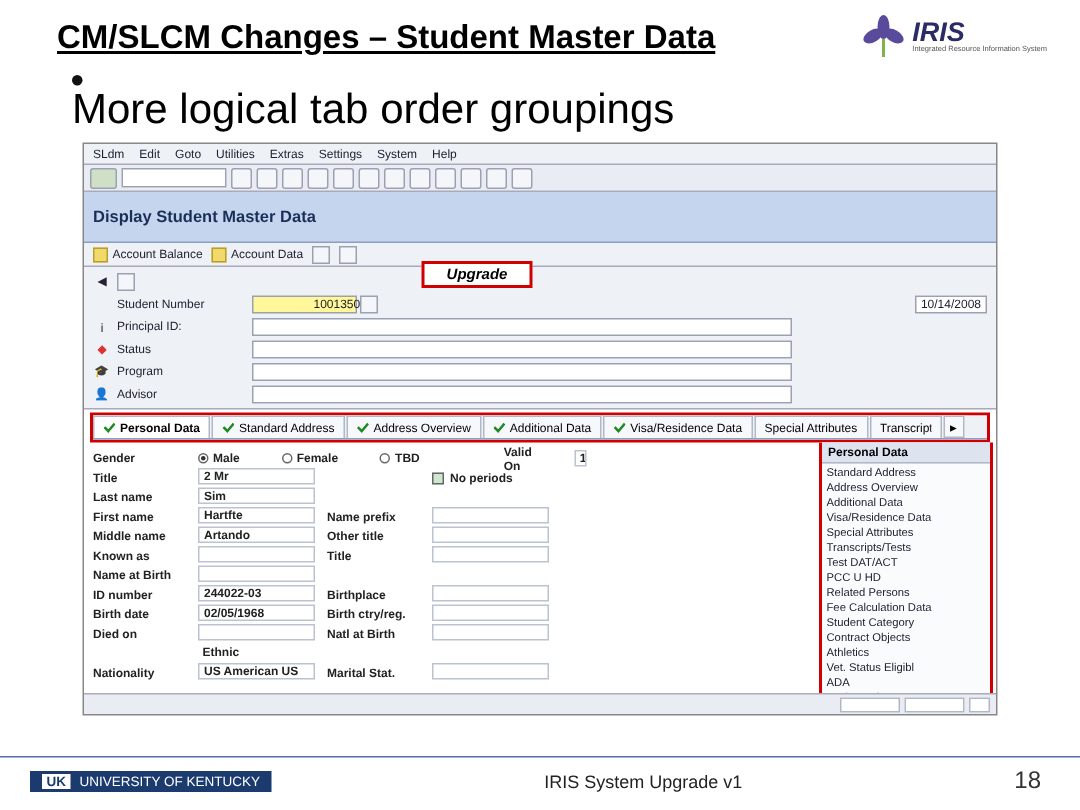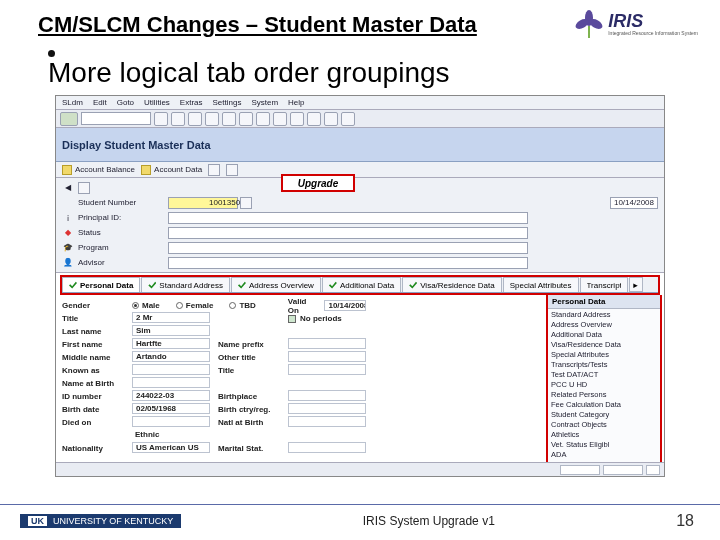--- a/index.html
+++ b/index.html
@@ -154,21 +154,21 @@
     font-size:8px; color:#222;
     align-content:start;
     font-weight:bold;
   }
   .fg-l { display:flex; align-items:center; }
   .fg-v {
     background:#fff; border:1px solid #bcc3d0; height:11px;
     padding:0 3px; display:flex; align-items:center;
     white-space:nowrap; overflow:hidden;
   }
-  .radio-row { grid-column: 2 / span 3; display:flex; gap:16px; align-items:center;}
+  .radio-row { grid-column: 2 / span 3; display:flex; gap:28px; align-items:center;}
   .radio { display:flex; align-items:center; gap:3px;}
   .rdot { width:7px;height:7px;border:1px solid #666;border-radius:50%; display:inline-flex; align-items:center; justify-content:center;}
   .rdot.sel::after{content:"";width:3px;height:3px;background:#333;border-radius:50%;}
   .side-panel {
     width:116px; border:2px solid #d10000; border-top:none;
     margin-right:2px; background:#fafbfd;
     display:flex; flex-direction:column;
   }
   .side-header {
     background:#dde4f0; font-weight:bold; font-size:8px;

